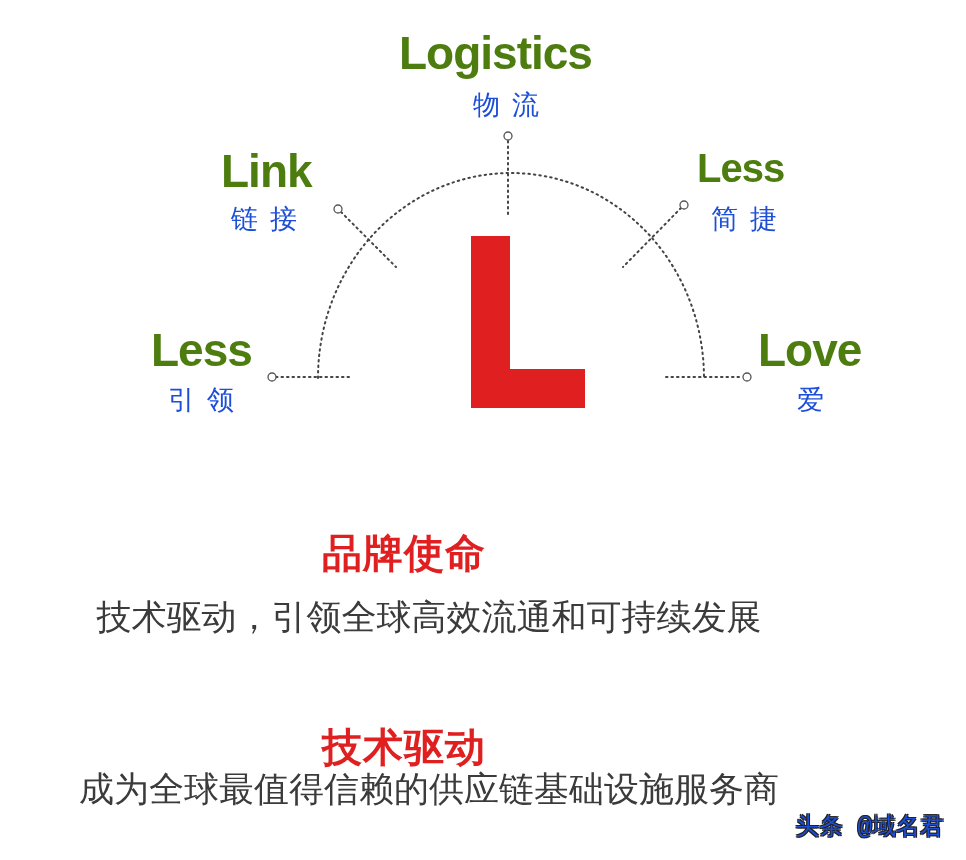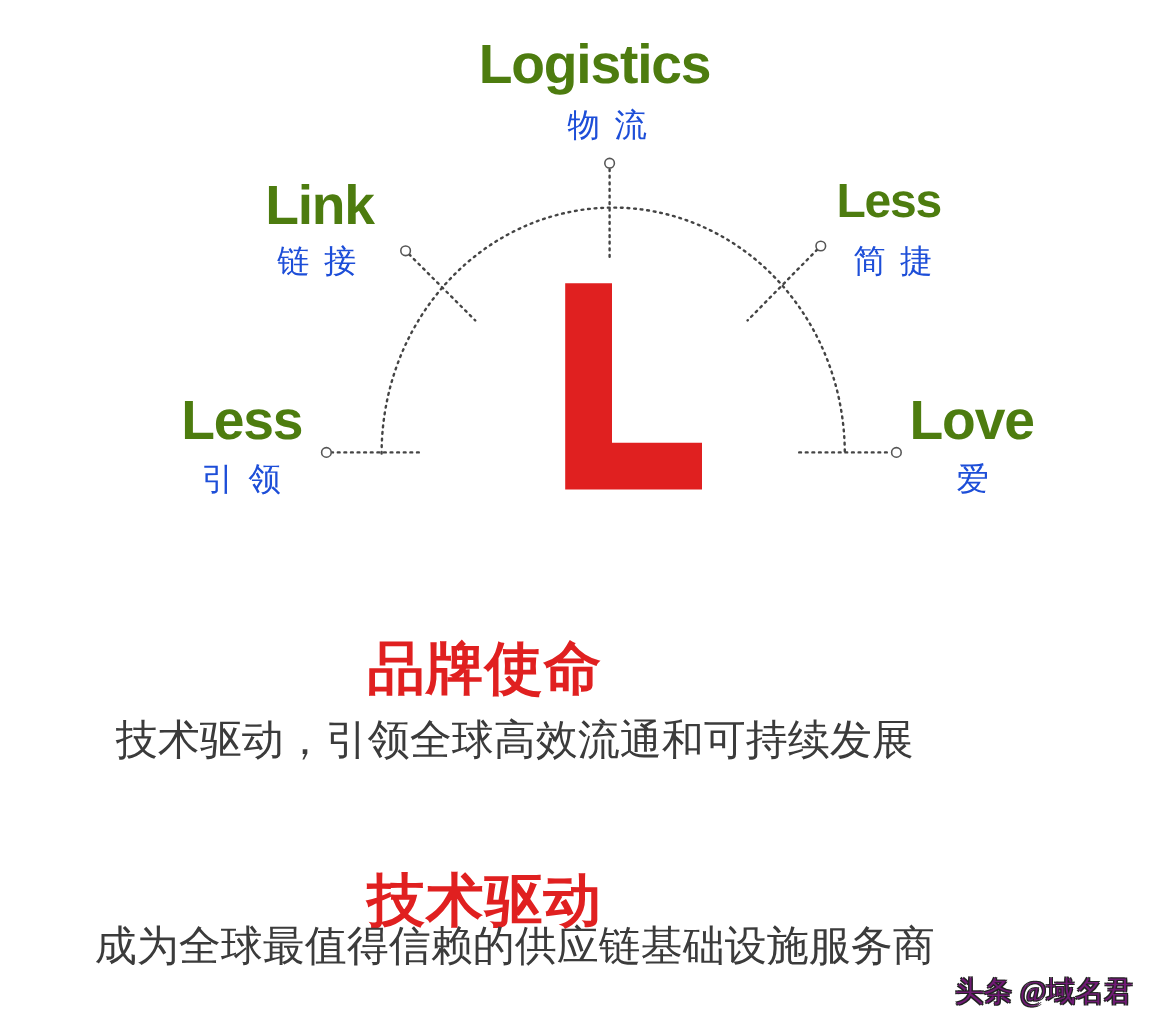--- a/index.html
+++ b/index.html
@@ -5,27 +5,27 @@
   html, body { margin: 0; padding: 0; background: #ffffff; }
   body { width: 966px; height: 860px; position: relative; overflow: hidden;
          font-family: "Liberation Sans", "DejaVu Sans", sans-serif; }
   .abs { position: absolute; }
   .en { color: #4d7c0f; font-weight: bold; font-family: "Liberation Sans", sans-serif;
         letter-spacing: -1px; white-space: nowrap; line-height: 1; }
   .cn { color: #1d4ed8; font-family: "DejaVu Sans", sans-serif; white-space: nowrap;
         line-height: 1; letter-spacing: 12px; }
   #diagram { position: absolute; left: 0; top: 0; width: 966px; height: 460px; }
   .heading { position: absolute; left: 0; width: 808px; text-align: center;
-             color: #e02020; font-weight: bold; font-size: 48px; line-height: 1;
+             color: #e02020; font-weight: bold; font-size: 40px; line-height: 1;
              font-family: "DejaVu Sans", sans-serif; letter-spacing: 1px; }
   .statement { position: absolute; left: 0; width: 858px; text-align: center;
                color: #3b3b3b; font-size: 35px; line-height: 1;
                font-family: "DejaVu Sans", sans-serif; white-space: nowrap; }
-  .watermark { position: absolute; right: 22px; top: 810px; font-size: 24px; color: #701a75;
-               font-family: Liberation Serif, serif; white-space: nowrap;
+  .watermark { position: absolute; right: 22px; top: 810px; font-size: 24px; color: #1d4ed8;
+               font-family: Liberation Mono, monospace; white-space: nowrap;
                text-shadow: -1px -1px 0 #222, 1px -1px 0 #222, -1px 1px 0 #222, 1px 1px 0 #222; }
 </style>
 </head>
 <body>
 
 <svg id="diagram" width="966" height="460" viewBox="0 0 966 460">
   <g fill="none" stroke="#444" stroke-width="2" stroke-dasharray="1.5 4" stroke-linecap="round">
 
     <path d="M 318 378 A 193 205 0 0 1 704 378"></path>
 

